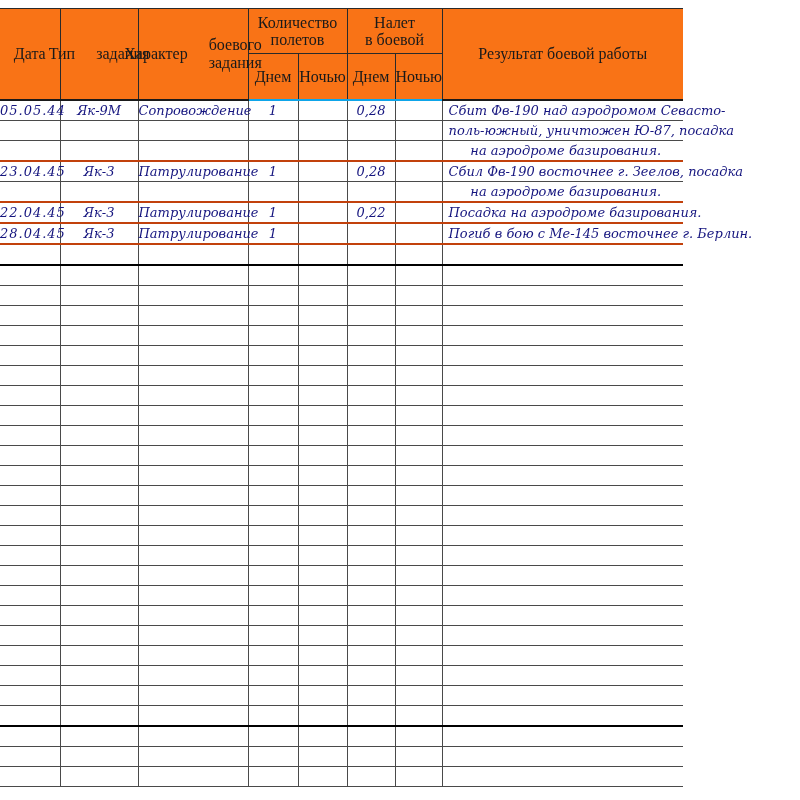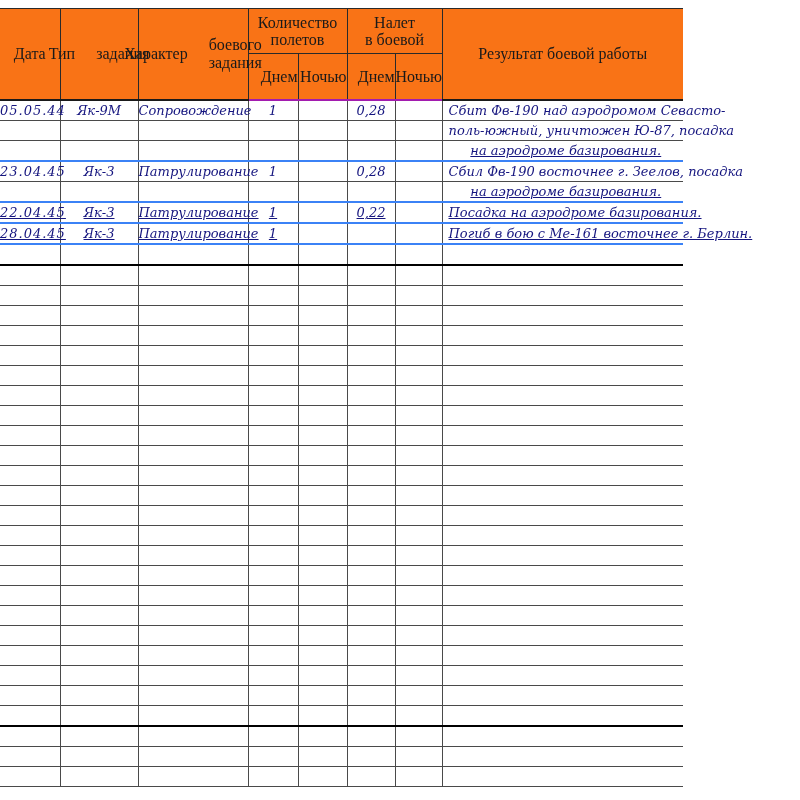--- a/index.html
+++ b/index.html
@@ -30,21 +30,21 @@
     font-family: "Liberation Serif", serif;
     font-size: 16px;
     font-weight: normal;
     color: #1a1a1a;
     text-align: center;
     vertical-align: middle;
     border: 1px solid #2a2a2a;
     background: #f97316;
   }
   thead tr.h1 th { height: 44px; }
-  thead tr.h2 th { height: 45px; border-bottom: 2px solid #a21caf; text-align: right; }
+  thead tr.h2 th { height: 45px; border-bottom: 2px solid #0ea5e9; }
   thead th.span-full { border-bottom: 2px solid #1a1a1a; }
   thead th.no-l { border-left: none; margin-top: 29px; }
   thead th.no-r { border-right: none; }
   .two-line {
     display: flex;
     flex-direction: row;
     gap: 21px;
     align-items: center;
     justify-content: center;
   }
@@ -70,21 +70,21 @@
     white-space: nowrap;
     overflow: visible;
   }
   tbody tr td:first-child { border-left: none; text-align: right; }
   tbody tr td:last-child  { border-right: none; }
   tbody td.c-date { letter-spacing: 1px; }
   tbody td.c-result {
     text-align: center;
     padding-left: 6px;
   }
-  tbody tr.rec-end td { border-bottom: 2px solid #3b82f6; text-decoration: underline; }
+  tbody tr.rec-end td { border-bottom: 2px solid #c2410c; }
   tbody tr.thick td   { border-bottom: 2px solid #000000; }
 </style>
 </head>
 <body>
 
 <div class="page">
   <table class="log">
     <colgroup>
       <col style="width:60px">
       <col style="width:78px">
@@ -197,21 +197,21 @@
           <td class="c-result">Посадка на аэродроме базирования.</td>
         </tr>
         <tr class="rec-end">
           <td class="c-date">28.04.45</td>
           <td class="c-aircraft-type">Як-3</td>
           <td class="c-mission">Патрулирование</td>
           <td class="c-flights-day">1</td>
           <td class="c-flights-night"></td>
           <td class="c-hours-day"></td>
           <td class="c-hours-night"></td>
-          <td class="c-result">Погиб в бою с Ме-161 восточнее г. Берлин.</td>
+          <td class="c-result">Погиб в бою с Ме-145 восточнее г. Берлин.</td>
         </tr>
         <tr class="thick">
           <td class="c-date"></td>
           <td class="c-aircraft-type"></td>
           <td class="c-mission"></td>
           <td class="c-flights-day"></td>
           <td class="c-flights-night"></td>
           <td class="c-hours-day"></td>
           <td class="c-hours-night"></td>
           <td class="c-result"></td>

